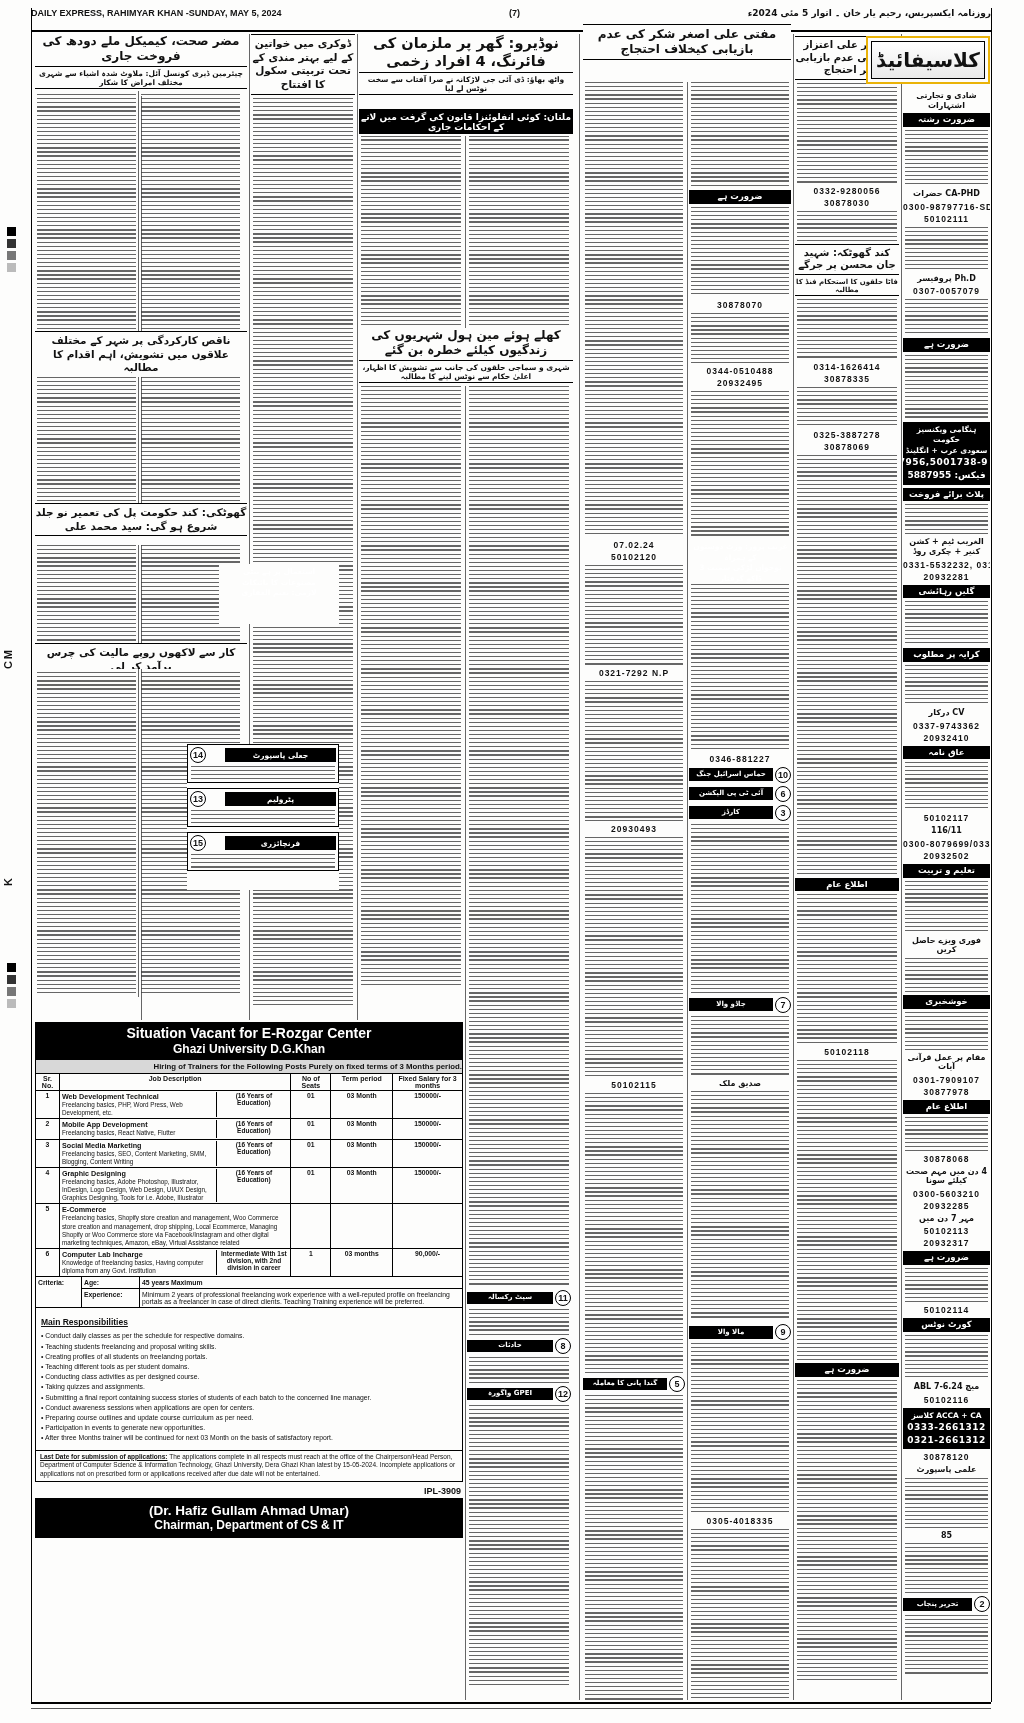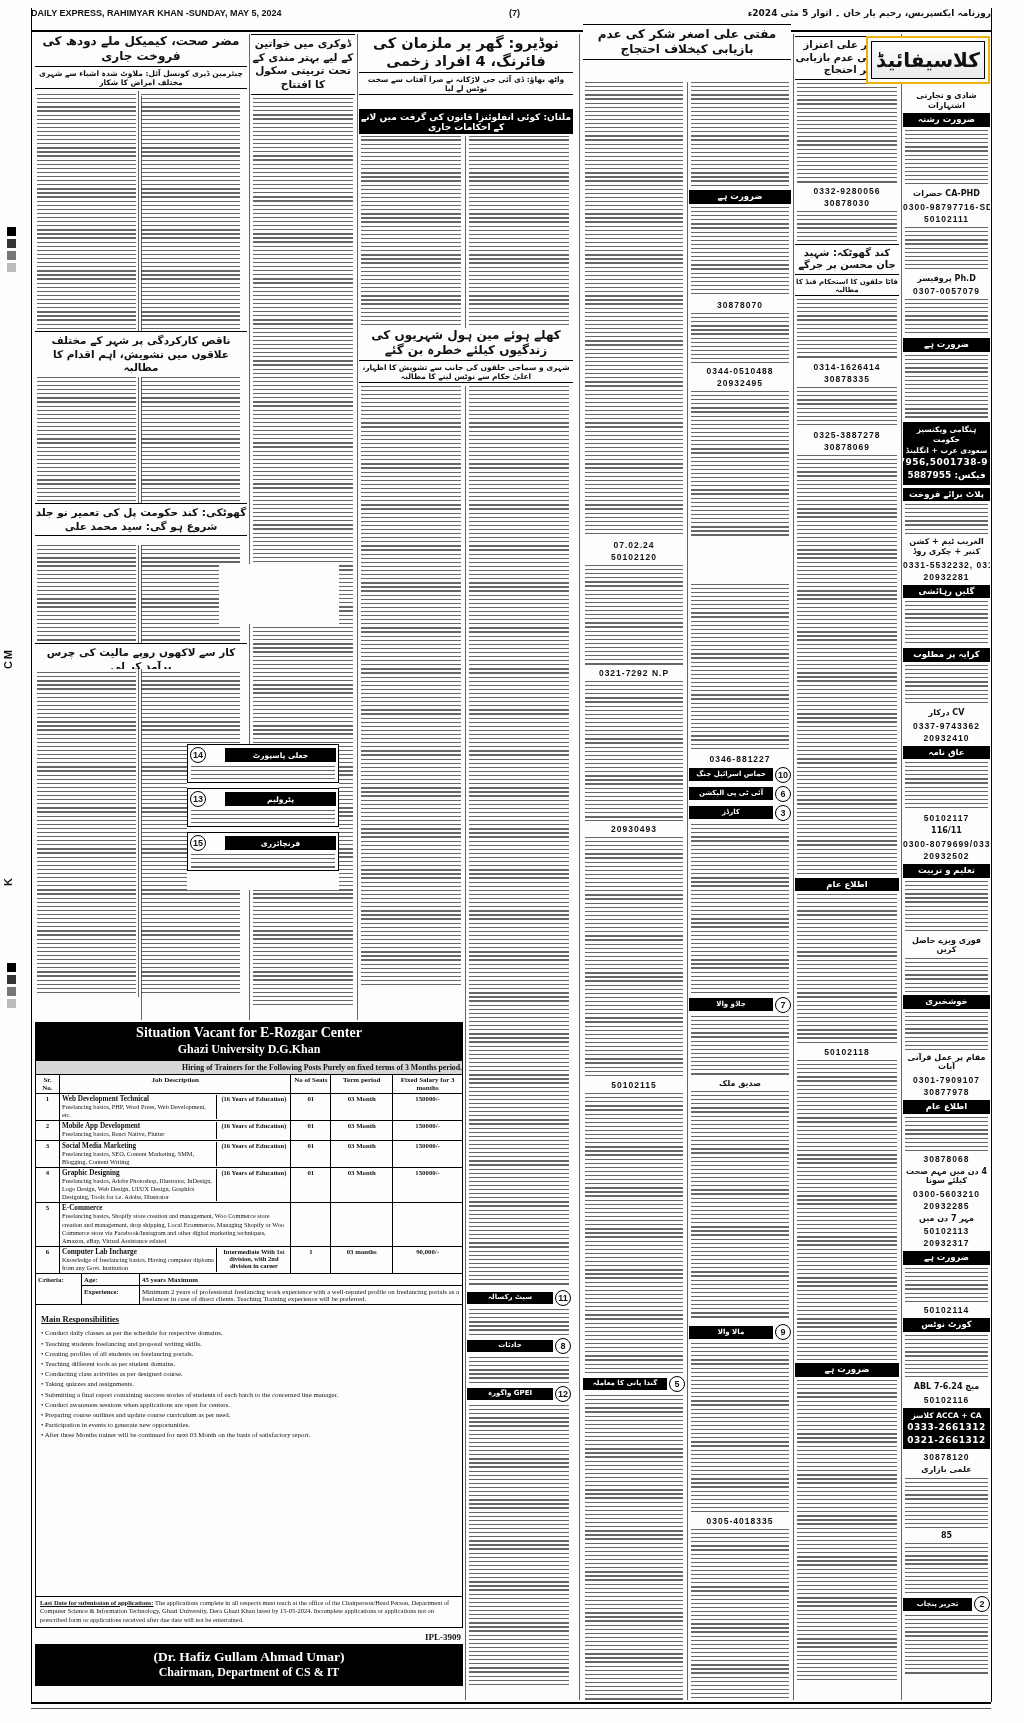--- a/index.html
+++ b/index.html
@@ -39,21 +39,21 @@
 .hairtb{border-top:1px solid #000;border-bottom:1px solid #000;padding:2px 0}
 
 #ovl-mast{border:2px solid #eab308;padding:3px}
 #ovl-mast .mast-in{border:1px solid #000;height:100%;display:flex;align-items:center;justify-content:center;font-weight:bold;font-size:20px;background:linear-gradient(#fff,#e9e9e9)}
 
 #dir{padding-top:54px}
 
 .sq{width:9px;height:9px;margin:3px 0}
 .edge-letter{position:absolute;left:2px;font-size:11px;font-weight:bold;writing-mode:vertical-rl;transform:rotate(180deg);letter-spacing:2px}
 
-#jobs{position:absolute;left:35px;top:1022px;width:428px;height:664px;font-family:Liberation Serif, serif;display:flex;flex-direction:column;z-index:4;background:#fdfdfc}
+#jobs{position:absolute;left:35px;top:1022px;width:428px;height:516px;font-family:Liberation Sans, sans-serif;display:flex;flex-direction:column;z-index:4;background:#fdfdfc}
 .jt1{background:#000;color:#fff;text-align:center;font-weight:bold;font-size:14px;padding:3px 0 1px}
 .jt2{background:#000;color:#fff;text-align:center;font-weight:bold;font-size:12px;padding:0 0 3px}
 .jt3{background:#d8d8d8;text-align:right;font-weight:bold;font-size:7.8px;padding:2px 0;border:1px solid #000;border-bottom:none}
 #jobs table{border-collapse:collapse;width:100%}
 #jobs th,#jobs td{border:1px solid #000;font-size:6.8px;padding:1px 2px;vertical-align:top}
 #jobs th{font-size:7px;text-align:center}
 .jwrap{display:flex}
 .jl{flex:1}
 .jtt{font-weight:bold;font-size:7.2px}
 .jd{font-size:6.3px;line-height:1.3}
@@ -304,21 +304,21 @@
         <div class="bar urdu">کورٹ نوٹس</div>
         <div class="greek" style="height: 44px;"></div>
         <div class="boldline urdu">میچ ABL 7-6.24</div>
         <div class="ph">50102116</div>
         <div class="blackbox urdu">
           <div>ACCA + CA کلاسز</div>
           <div class="boxph">0333-2661312</div>
           <div class="boxph">0321-2661312</div>
         </div>
         <div class="ph">30878120</div>
-        <div class="boldline urdu">علمی بازاری</div>
+        <div class="boldline urdu">علمی پاسپورٹ</div>
         <div class="greek" style="height: 50px;"></div>
         <div class="boldline urdu">85</div>
         <div class="greek" style="height: 50px;"></div>
         <div class="badgerow">
           <span class="chip urdu">تحریر پنجاب</span>
           <span class="badge">2</span>
         </div>
         <div class="greek" style="height: 60px;"></div>
       </div>
   </div>

